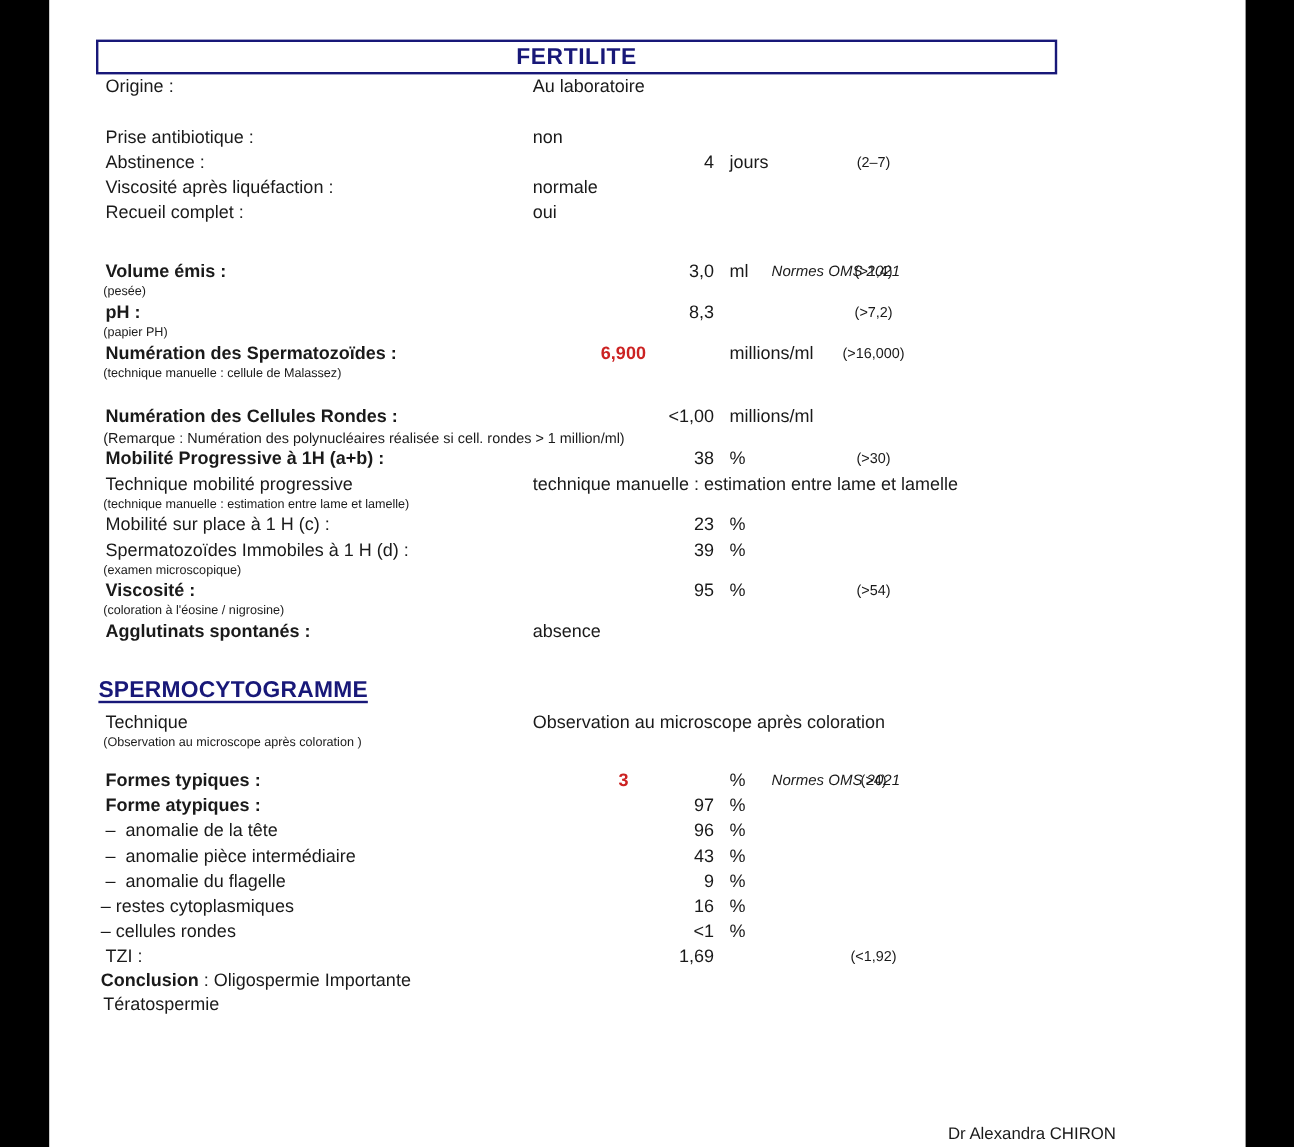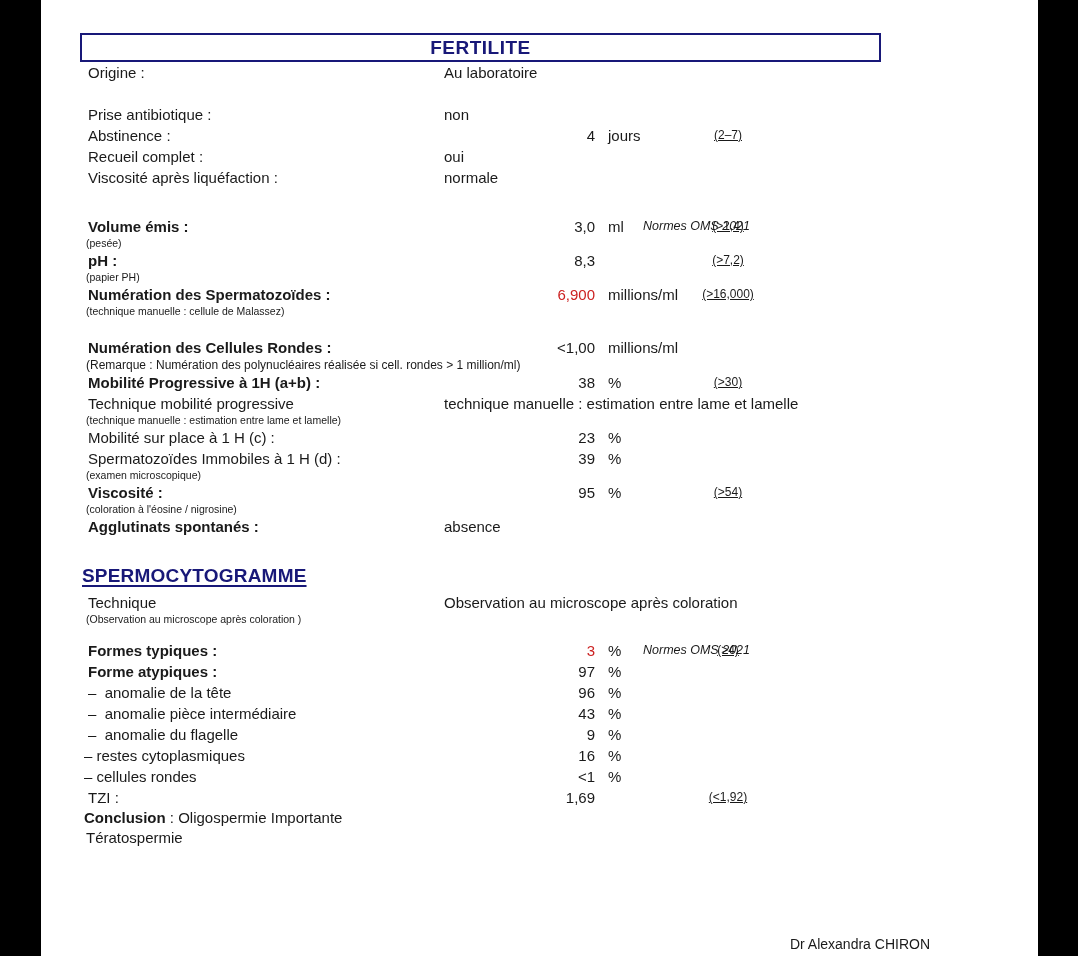--- a/index.html
+++ b/index.html
@@ -21,23 +21,23 @@
     margin:24px 0 5px 41px; font-size:19px; font-weight:bold; color:var(--navy);
     letter-spacing:.2px; text-decoration:underline; text-decoration-thickness:2px; text-underline-offset:3px;
   }
   .section-heading.second { margin-top:28px; }
   .rowwrap { position:relative; padding-left:47px; }
   .line  { height:21px; line-height:21px; font-size:15px; white-space:pre; }
   .label.bold { font-weight:bold; }
   .value { position:absolute; top:0; line-height:21px; font-size:15px; white-space:pre; }
   .v-right { left:403px; width:151px; text-align:right; }
   .v-left  { left:403px; }
-  .red { color:var(--red); font-weight:normal; }
+  .red { color:var(--red); font-weight:bold;text-align:center; }
   .unit { position:absolute; top:0; left:567px; line-height:21px; font-size:15px; }
-  .norm { position:absolute; top:0; left:639px; width:96px; text-align:center; line-height:21px; font-size:12px;text-decoration:underline; }
+  .norm { position:absolute; top:0; left:639px; width:96px; text-align:center; line-height:21px; font-size:12px; }
   .sub { line-height:13px; font-size:10.5px; margin-left:-2px; white-space:pre; }
   .sub-large { line-height:14px; font-size:12px; }
   .norms-row { position:relative; height:14px; }
   .norms-text { position:absolute; left:602px; top:17px; font-style:italic; font-size:12.5px; line-height:14px; }
   .conclusion { padding-left:43px; height:20px; line-height:20px; font-size:15px; white-space:pre; }
   .c-bold { font-weight:bold; }
   .textline { padding-left:45px; height:20px; line-height:20px; font-size:15px; }
   .signature { position:absolute; top:936px; right:108px; font-size:14px; color:var(--ink); }
 </style>
 </head>
@@ -52,24 +52,24 @@
         <div class="line"><span class="label">Origine :</span><span class="value v-left">Au laboratoire</span></div>
       </div>
       <div class="spacer" style="height: 21px;"></div>
       <div class="rowwrap">
         <div class="line"><span class="label">Prise antibiotique :</span><span class="value v-left">non</span></div>
       </div>
       <div class="rowwrap">
         <div class="line"><span class="label">Abstinence :</span><span class="value v-right">4</span><span class="unit">jours</span><span class="norm">(2–7)</span></div>
       </div>
       <div class="rowwrap">
-        <div class="line"><span class="label">Recueil complet :</span><span class="value v-left">oui</span></div>
+        <div class="line"><span class="label">Viscosité après liquéfaction :</span><span class="value v-left">normale</span></div>
       </div>
       <div class="rowwrap">
-        <div class="line"><span class="label">Viscosité après liquéfaction :</span><span class="value v-left">normale</span></div>
+        <div class="line"><span class="label">Recueil complet :</span><span class="value v-left">oui</span></div>
       </div>
       <div class="spacer" style="height: 14px;"></div>
       <div class="norms-row">
         <span class="norms-text">Normes OMS 2021</span>
       </div>
       <div class="rowwrap">
         <div class="line"><span class="label bold">Volume émis :</span><span class="value v-right">3,0</span><span class="unit">ml</span><span class="norm">(&gt;1,4)</span></div>
         <div class="sub">(pesée)</div>
       </div>
       <div class="rowwrap">

